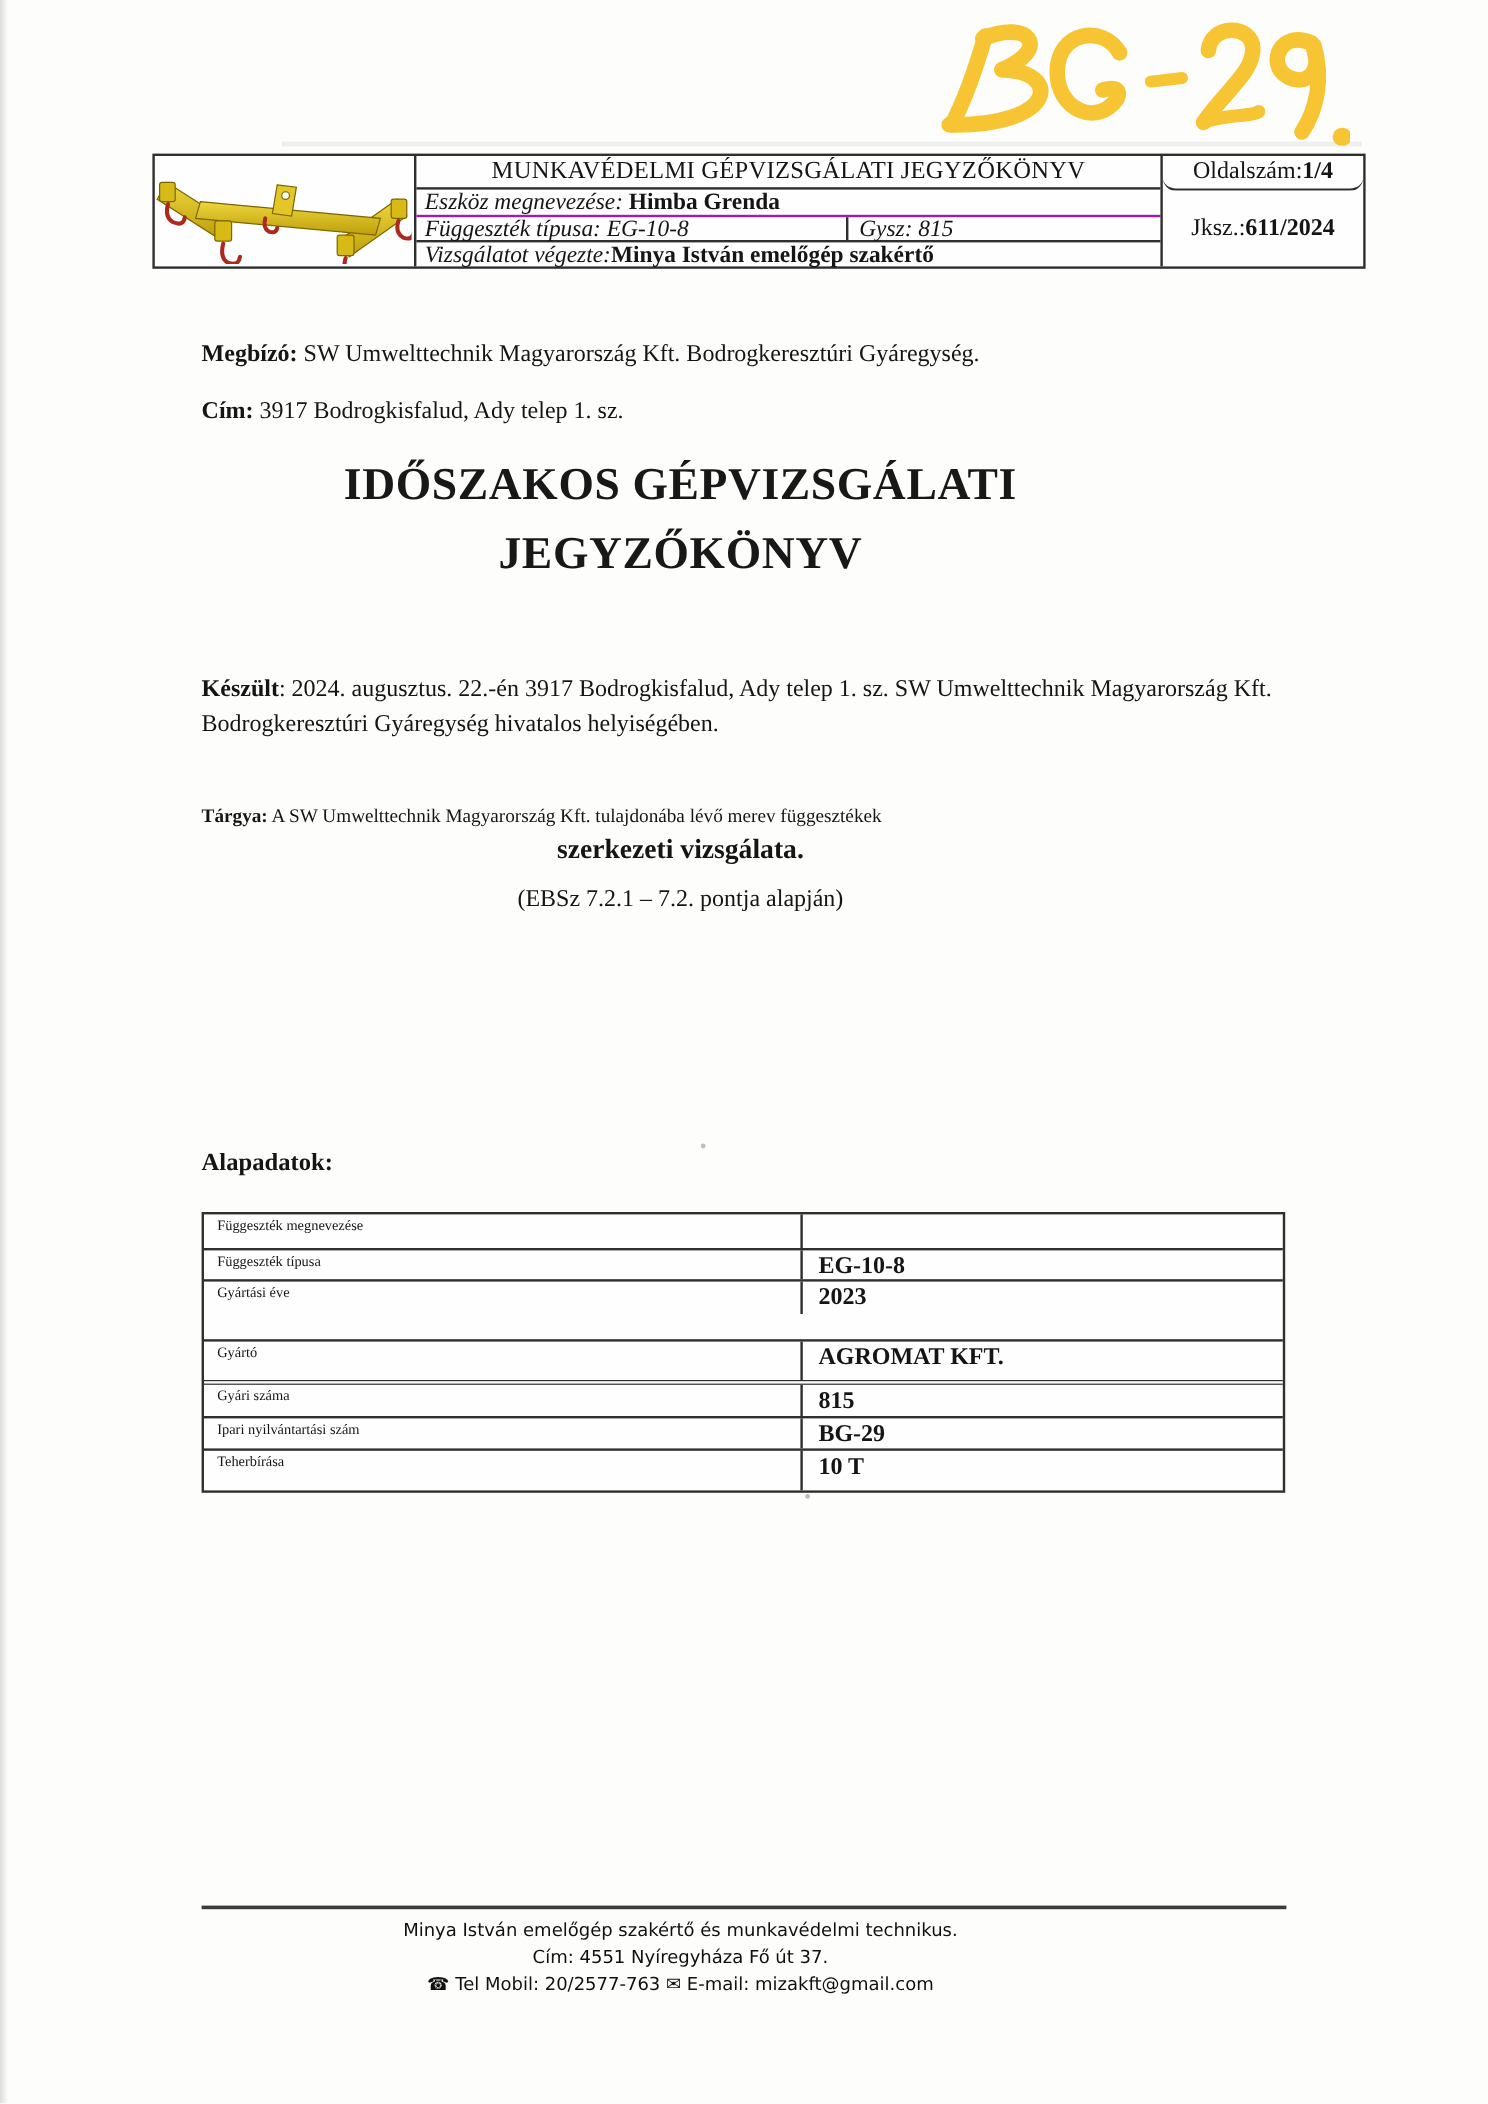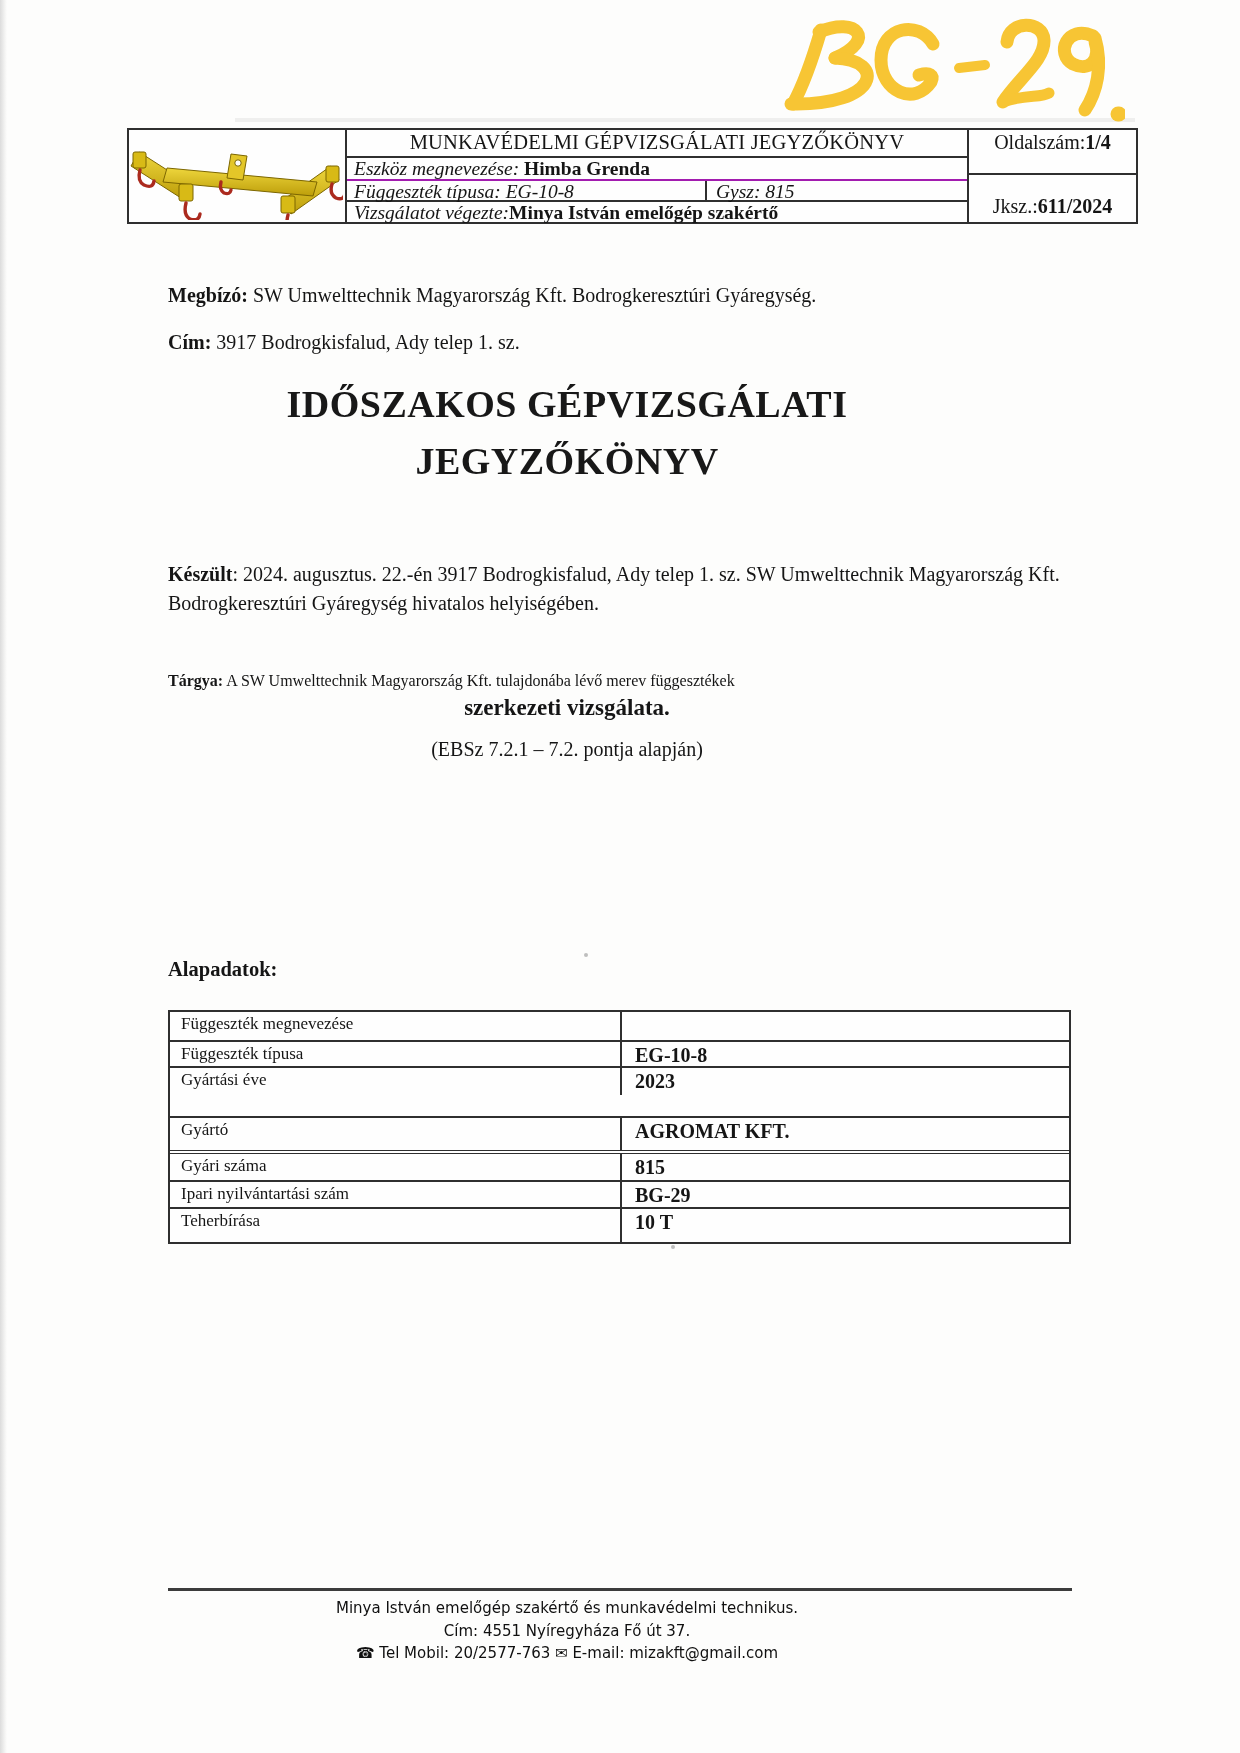--- a/index.html
+++ b/index.html
@@ -31,21 +31,21 @@
   .h-img { left:0; top:0; width:218px; height:92px; border-right:2px solid #2f2f2f; overflow:hidden; }
   .h-main { left:218px; top:0; width:620px; height:92px; }
   .h-r1 { height:28px; border-bottom:2px solid #2f2f2f; text-align:center;
     font-size:20.5px; padding-top:1px; letter-spacing:.2px; }
   .h-r2 { height:23px; border-bottom:2px solid #a21caf; padding:0 7px; font-size:19.5px; }
   .h-r3 { height:21px; border-bottom:2px solid #2f2f2f; display:flex; font-size:19.5px; }
   .h-r3a { width:360px; border-right:2px solid #2f2f2f; padding:0 7px; }
   .h-r3b { flex:1; padding:0 9px; }
   .h-r4 { height:20px; padding:0 7px; font-size:19.5px; }
   .h-right { left:838px; top:0; width:169px; height:92px; border-left:2px solid #2f2f2f; }
-  .h-page { height:45px; border-bottom:2px solid #2f2f2f; text-align:center; font-size:20px; padding-top:1px; }
+  .h-page { height:29px; border-bottom:2px solid #2f2f2f; text-align:center; font-size:20px; padding-top:1px;border-radius:11px; }
   .h-jksz { height:62px; display:flex; align-items:center; justify-content:center; font-size:20px; }
 
   
   .line { font-size:20px; }
   .client-line  { left:168px; top:284px; }
   .address-line { left:168px; top:331px; }
 
   .center-block { left:0; width:1134px; text-align:center; }
   .main-title { top:376px; font-size:38px; font-weight:bold; 
     line-height:57px; letter-spacing:.5px; color:#181818; }
@@ -55,21 +55,21 @@
   .subject-emph { top:695px; font-size:23px; font-weight:bold; }
   .subject-ref  { top:738px; font-size:20px; }
 
   .alap-head { left:168px; top:958px; font-size:20.5px; font-weight:bold; }
 
   
   .atable { left:168px; top:1010px; width:903px; border:2px solid #2f2f2f; background:#fefefe; }
   .arow { display:flex; border-top:2px solid #2f2f2f; }
   .arow:first-child { border-top:none; }
   .arow.dbl { border-top:4px double #2f2f2f; }
-  .acell-l { width:452px; border-right:2px solid #2f2f2f; padding:2px 0 0 11px; font-size:17px; }
+  .acell-l { width:499px; border-right:2px solid #2f2f2f; padding:2px 0 0 11px; font-size:12px; }
   .acell-r { flex:1; padding:2px 0 0 13px; font-size:20px; font-weight:bold; }
   .rh28 { height:28px; } .rh26 { height:26px; } .rh29 { height:29px; }
   .rh34 { height:34px;margin-top:21px; } .rh30 { height:30px; } .rh27 { height:27px; } .rh35 { height:35px; }
 
   
   .f-rule { left:168px; top:1588px; width:904px; height:3px; background:#3c3c3c; }
   .f-text { left:0; top:1597px; width:1134px; text-align:center;
     font-family:"DejaVu Sans", sans-serif; font-size:15px; line-height:22.5px; color:#101010; }
   .f-icon { font-size:15px; }
 </style>

